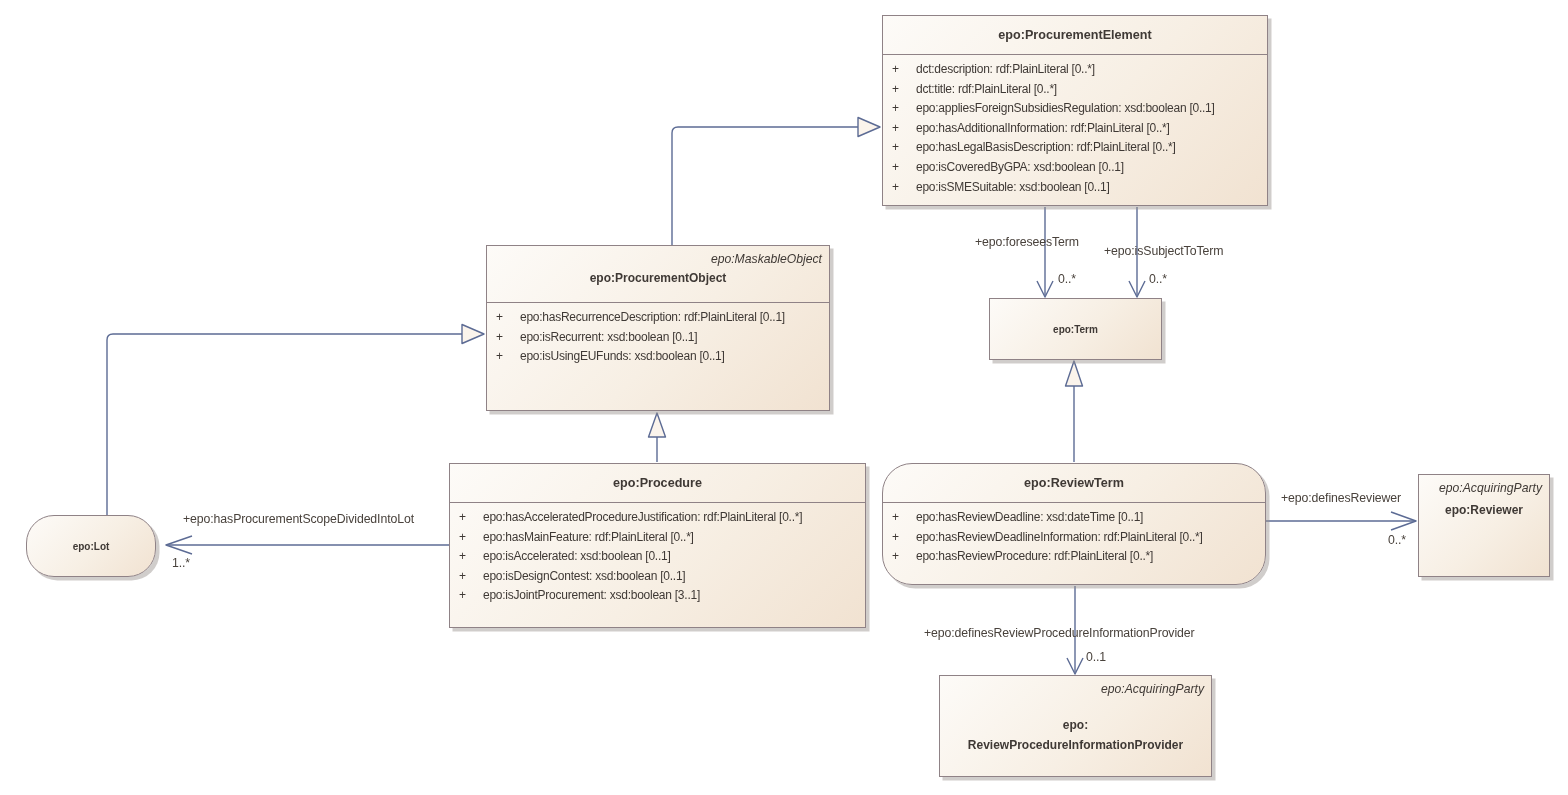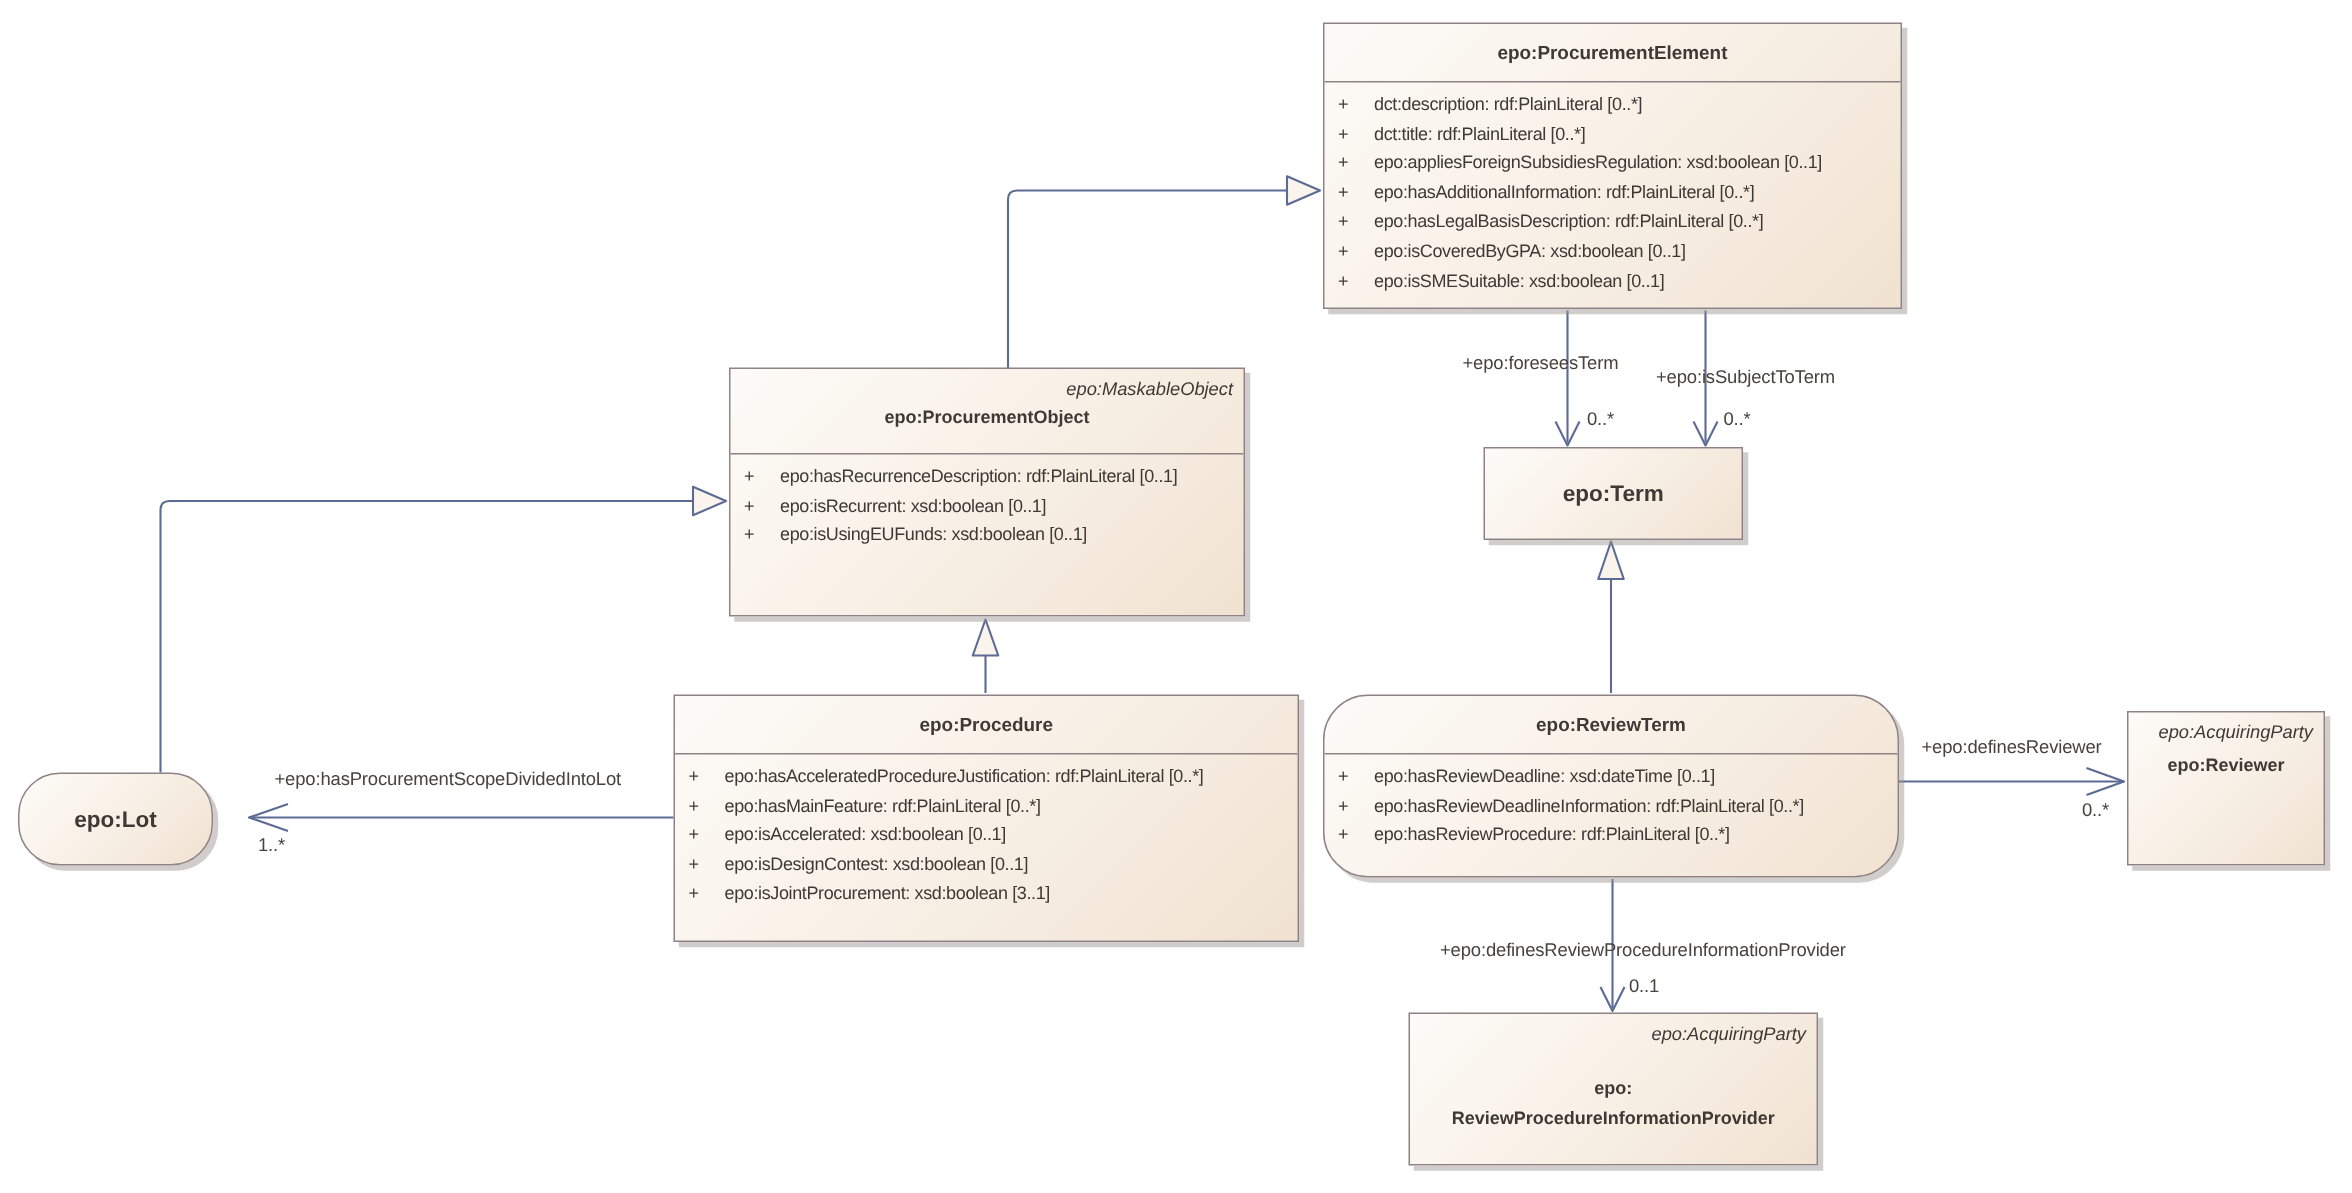--- a/index.html
+++ b/index.html
@@ -29,21 +29,21 @@
     display:flex;white-space:nowrap;overflow:hidden;
     font-size:12px;line-height:19.6px;letter-spacing:-0.25px;
   }
   .attr-vis{flex:0 0 24px;padding-left:9px;}
   .rel-label{
     position:absolute;z-index:3;font-size:12.3px;color:#49423c;
     white-space:nowrap;letter-spacing:-0.1px;
   }
   .mult{font-size:12.3px;}
   .center-title{display:flex;align-items:center;justify-content:center;height:100%;
-    font-weight:bold;font-size:15px;}
+    font-weight:bold;font-size:10px;}
 </style>
 </head>
 <body>
 
 <div id="canvas">
 
   <svg id="connectors" width="1568" height="795" viewBox="0 0 1568 795" stroke="#5c6b94" stroke-width="1.4" fill="none" stroke-linejoin="round">
     <g>
       <path d="M672,246 L672,133 Q672,127 678,127 L858,127"></path>
       <polygon points="880,127 858,117.5 858,136.5" fill="#fbf4ec"></polygon>
@@ -156,21 +156,21 @@
           <span class="attr-vis">+</span>
           <span>epo:isDesignContest: xsd:boolean [0..1]</span>
         </div>
       <div class="attr-row">
           <span class="attr-vis">+</span>
           <span>epo:isJointProcurement: xsd:boolean [3..1]</span>
         </div>
     </div>
   </div>
 
-  <div class="uml-box" style="left:12px;top:515px;width:130px;height:62px;border-radius:28px;">
+  <div class="uml-box" style="left:26px;top:515px;width:130px;height:62px;border-radius:28px;">
     <div class="center-title">epo:Lot</div>
   </div>
 
   <div class="uml-box" style="left:989px;top:298px;width:173px;height:62px;">
     <div class="center-title">epo:Term</div>
   </div>
 
   <div class="uml-box" style="left:882px;top:463px;width:384px;height:122px;border-radius:30px;">
     <div class="uml-title head-39">epo:ReviewTerm</div>
     <div class="attrs">
@@ -205,16 +205,16 @@
 
   <div class="rel-label" style="left:975px;top:235px;">+epo:foreseesTerm</div>
   <div class="rel-label mult" style="left:1058px;top:272px;">0..*</div>
 
   <div class="rel-label" style="left:1104px;top:244px;">+epo:isSubjectToTerm</div>
   <div class="rel-label mult" style="left:1149px;top:272px;">0..*</div>
 
   <div class="rel-label" style="left:1281px;top:491px;">+epo:definesReviewer</div>
   <div class="rel-label mult" style="left:1388px;top:533px;">0..*</div>
 
-  <div class="rel-label" style="left:960px;top:626px;">+epo:definesReviewProcedureInformationProvider</div>
+  <div class="rel-label" style="left:924px;top:626px;">+epo:definesReviewProcedureInformationProvider</div>
   <div class="rel-label mult" style="left:1086px;top:650px;">0..1</div>
 
 </div>
 
 </body></html>

